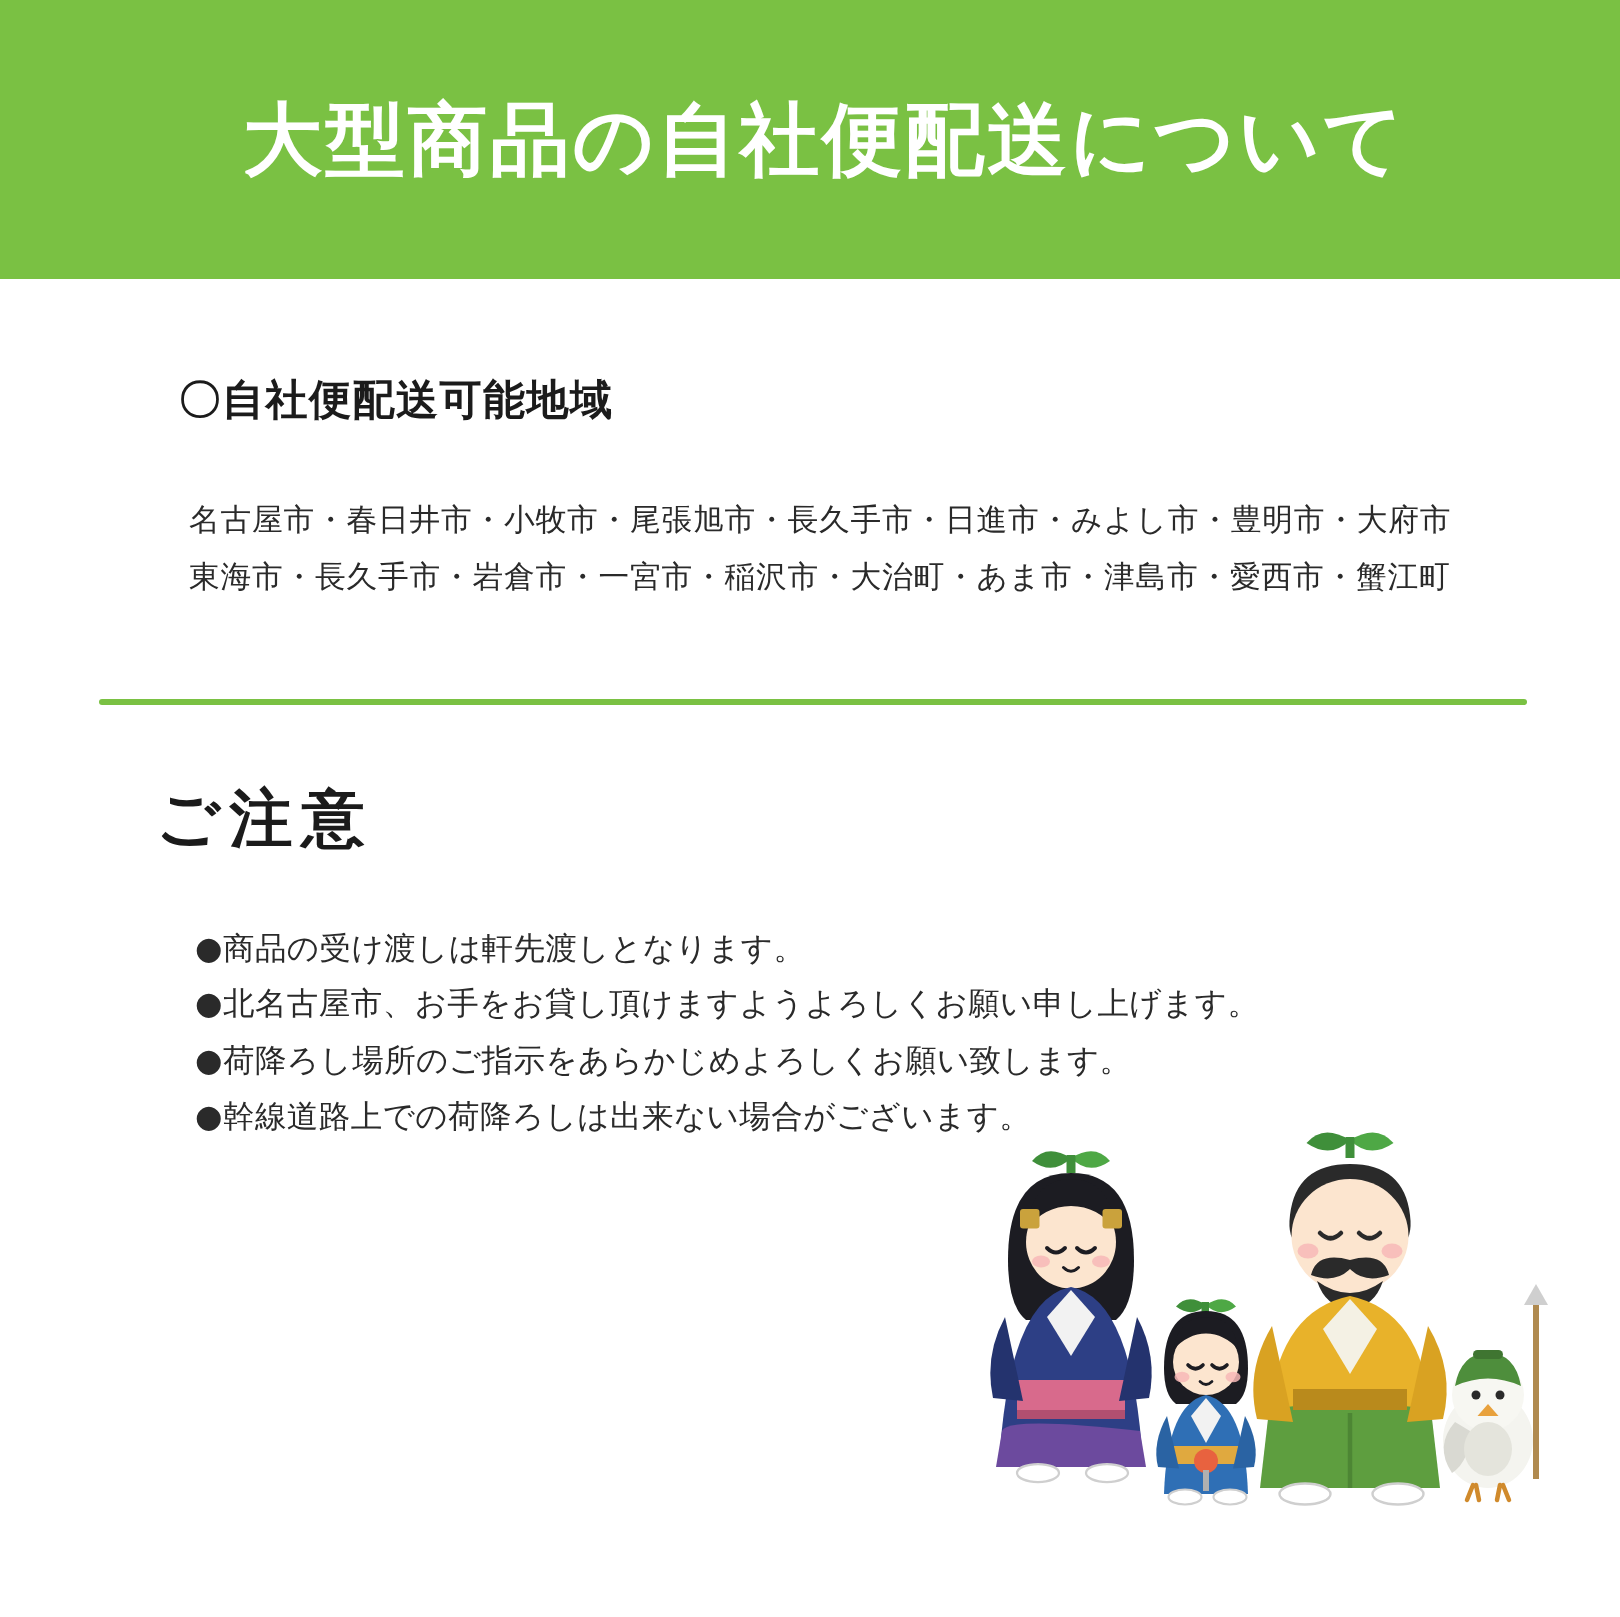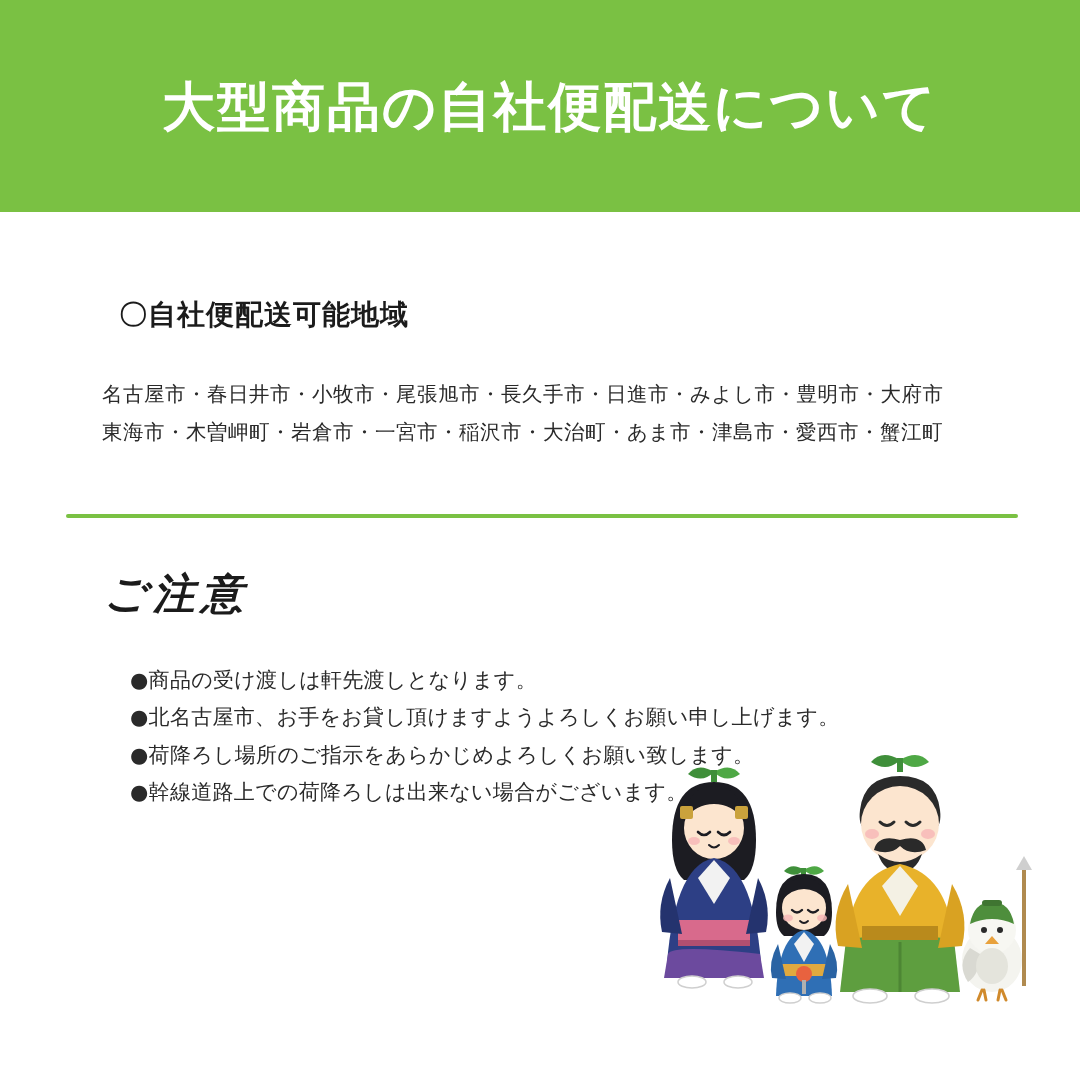--- a/index.html
+++ b/index.html
@@ -12,21 +12,21 @@
     height: 1078px;
     font-family: "DejaVu Sans", "Liberation Sans", sans-serif;
     color: #222222;
     position: relative;
     overflow: hidden;
   }
 
   
   .banner {
     width: 100%;
-    height: 212px;
+    height: 186px;
     background: #7ac143;
     display: flex;
     align-items: center;
     justify-content: center;
     box-sizing: border-box;
     padding-left: 20px;
   }
   .banner-title {
     color: #ffffff;
     font-size: 53px;
@@ -36,33 +36,33 @@
     white-space: nowrap;
   }
 
   
   .content {
     padding: 0 64px;
     box-sizing: border-box;
   }
 
   .section-area {
-    padding-top: 84px;
+    padding-top: 62px;
   }
 
   .section-heading {
     font-size: 28px;
     font-weight: 700;
     color: #1b1b1b;
     letter-spacing: 1px;
     margin: 0 0 42px 55px;
   }
 
   .area-lines {
-    margin-left: 38px;
+    margin-left: 62px;
     font-size: 20.5px;
     line-height: 1.85;
     color: #2a2a2a;
     letter-spacing: 0.5px;
   }
   .area-line { white-space: nowrap; }
 
   
   .divider {
     margin: 62px 0 0 0;
@@ -76,21 +76,20 @@
   
   .caution-area {
     padding-top: 48px;
   }
   .caution-title {
     font-size: 42px;
     font-weight: 700;
     color: #1b1b1b;
     letter-spacing: 6px;
     margin: 0 0 40px 40px;
-    font-style: italic;
   }
   .caution-list {
     margin: 0 0 15px 66px;
     padding: 0;
     list-style: none;
     font-size: 21px;
     line-height: 1.78;
     color: #2a2a2a;
     letter-spacing: 0.3px;
   }
@@ -112,21 +111,21 @@
 <header class="banner">
   <h1 class="banner-title">大型商品の自社便配送について</h1>
 </header>
 
 <main class="content">
 
   <section class="section-area">
     <h2 class="section-heading">〇自社便配送可能地域</h2>
     <div class="area-lines">
       <div class="area-line">名古屋市・春日井市・小牧市・尾張旭市・長久手市・日進市・みよし市・豊明市・大府市</div>
-      <div class="area-line">東海市・木曽岬町・岩倉市・一宮市・稲沢市・大治町・あま市・津島市・愛西市・蟹江町</div>
+      <div class="area-line">東海市・長久手市・岩倉市・一宮市・稲沢市・大治町・あま市・津島市・愛西市・蟹江町</div>
     </div>
   </section>
 
   <div class="divider"></div>
 
   <section class="caution-area">
     <h2 class="caution-title">ご注意</h2>
     <ul class="caution-list">
       <li>●商品の受け渡しは軒先渡しとなります。</li>
       <li>●北名古屋市、お手をお貸し頂けますようよろしくお願い申し上げます。</li>

